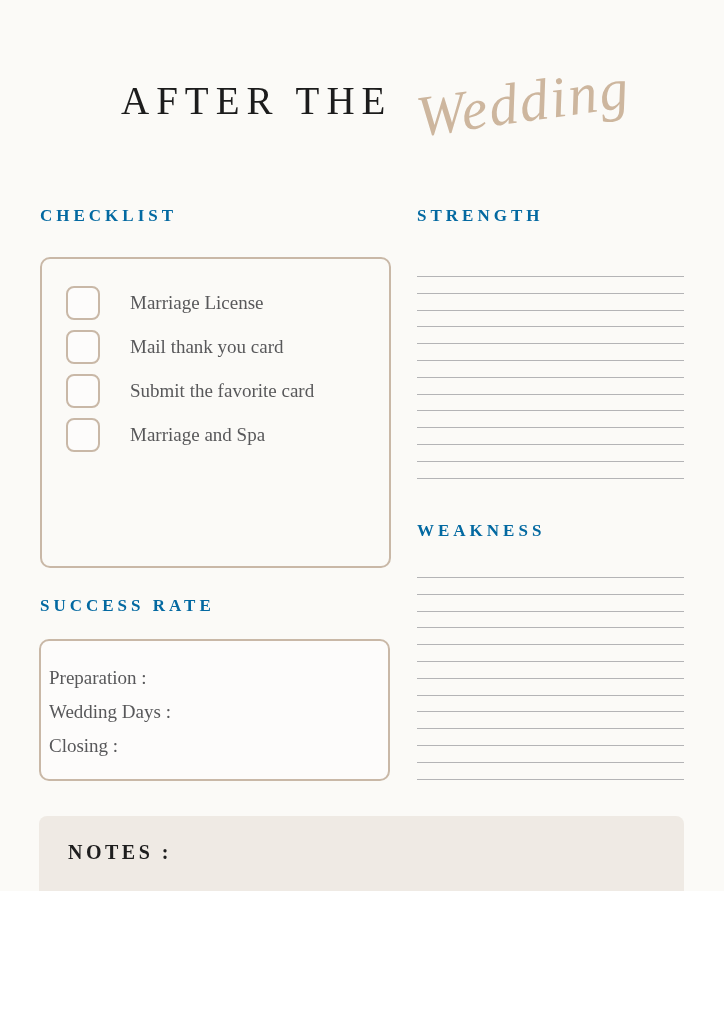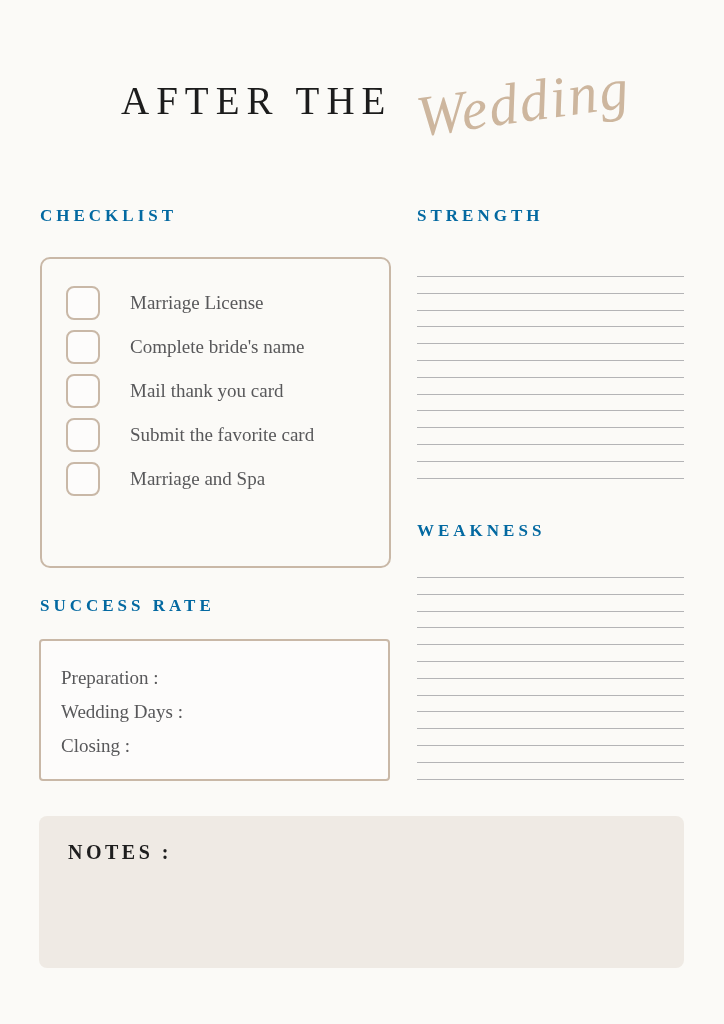--- a/index.html
+++ b/index.html
@@ -2,21 +2,21 @@
 <html><head>
 <meta charset="utf-8">
 <style>
   * { margin: 0; padding: 0; box-sizing: border-box; }
   html, body { background: #ffffff; }
   body { font-family: "Liberation Serif", serif; }
 
   .page {
     position: relative;
     width: 724px;
-    height: 1024px;
+    height: 891px;
     margin: 0 auto;
     background: #fbfaf7;
     overflow: hidden;
   }
 
   
   .title-main {
     position: absolute;
     left: 121px;
     top: 78px;
@@ -99,23 +99,23 @@
     margin-bottom: 15.8px;
   }
   .ruled-line:last-child { margin-bottom: 0; }
 
   
   .success-box {
     position: absolute;
     left: 39px; top: 639px;
     width: 351px; height: 142px;
     border: 2px solid #c9b8a7;
-    border-radius: 4px;
+    border-radius: 10px;
     background: #fdfcfb;
-    padding: 20px 0 0 20px;
+    padding: 20px 0 0 8px;
   }
   .success-field {
     font-size: 19px;
     color: #58585a;
     line-height: 34px;
     white-space: nowrap;
   }
 
   
   .notes-box {
@@ -144,24 +144,20 @@
   <div class="section-heading h-checklist">CHECKLIST</div>
   <div class="section-heading h-strength">STRENGTH</div>
   <div class="section-heading h-weakness">WEAKNESS</div>
   <div class="section-heading h-success">SUCCESS RATE</div>
 
   <div class="checklist-box">
     <div>
         <div class="check-row">
           <div class="checkbox"></div>
           <span class="check-label">Marriage License</span>
-        </div>
-        <div class="check-row">
-          <div class="checkbox"></div>
-          <span class="check-label">Complete bride's name</span>
         </div>
         <div class="check-row">
           <div class="checkbox"></div>
           <span class="check-label">Mail thank you card</span>
         </div>
         <div class="check-row">
           <div class="checkbox"></div>
           <span class="check-label">Submit the favorite card</span>
         </div>
         <div class="check-row">

